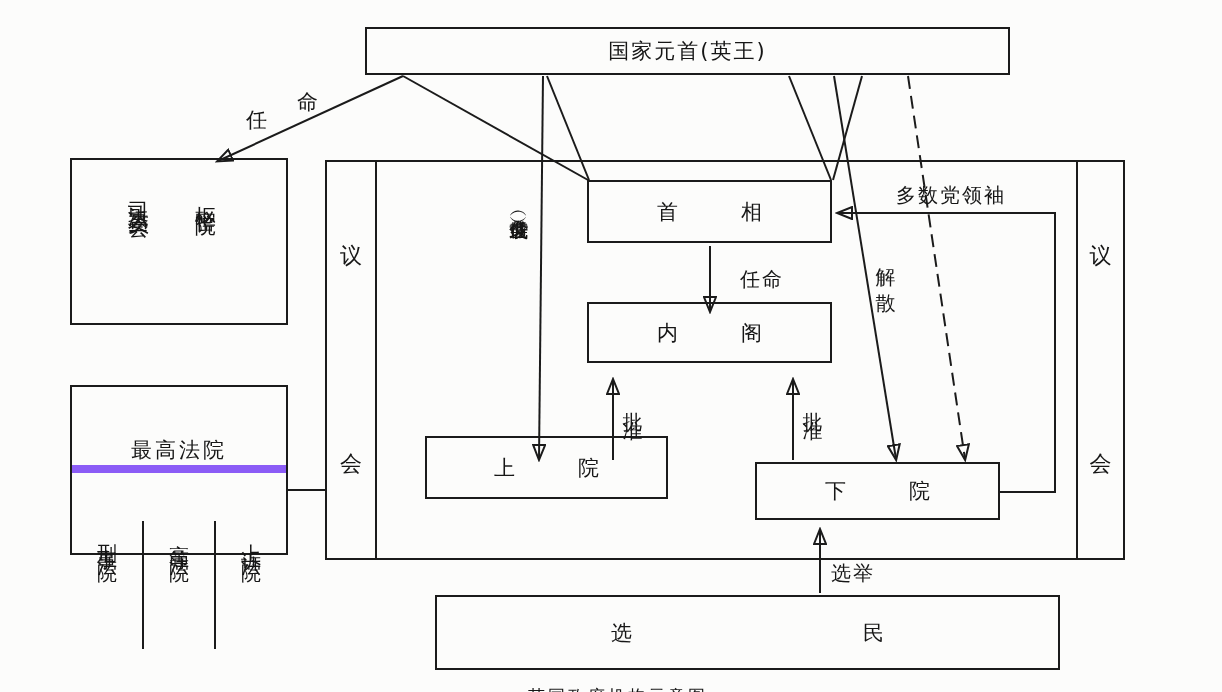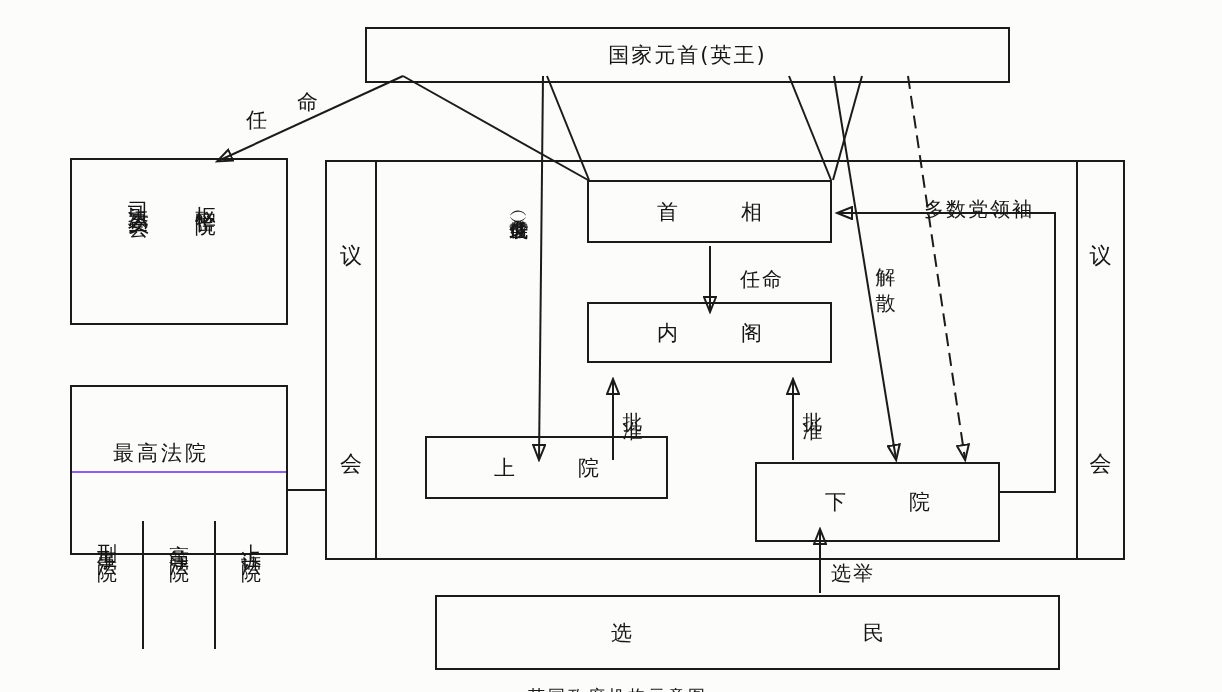--- a/index.html
+++ b/index.html
@@ -22,61 +22,61 @@
     display: flex;
     align-items: center;
     justify-content: center;
     font-size: 21px;
     z-index: 2;
     white-space: pre;
   }
   .vtext { writing-mode: vertical-rl; line-height: 1.15; }
 
   
-  .head-of-state  { left: 365px; top: 27px;  width: 645px; height: 56px; letter-spacing: 2px; }
+  .head-of-state  { left: 365px; top: 27px;  width: 645px; height: 48px; letter-spacing: 2px; }
   .privy          { left: 70px;  top: 158px; width: 218px; height: 167px; }
   .privy-left     { position: absolute; left: 54px;  top: 25px; font-size: 21px; letter-spacing: 4px; }
   .privy-right    { position: absolute; left: 121px; top: 29px; font-size: 21px; letter-spacing: 4px; }
 
   .parliament     { left: 325px; top: 160px; width: 800px; height: 400px; }
   .parl-strip {
     position: absolute; top: 0; height: 100%;
     display: flex; flex-direction: column; align-items: center; justify-content: center;
     gap: 178px; font-size: 22px; z-index: 2;
   }
   .parl-strip.left  { left: 0; width: 50px; border-right: 2px solid #1b1b1b; }
   .parl-strip.right { right: 0; width: 47px; border-left: 2px solid #1b1b1b; }
 
   .pm        { left: 587px; top: 180px; width: 245px; height: 63px; }
   .cabinet   { left: 587px; top: 302px; width: 245px; height: 61px; }
   .lords     { left: 425px; top: 436px; width: 243px; height: 63px; }
-  .commons   { left: 755px; top: 462px; width: 245px; height: 80px; }
+  .commons   { left: 755px; top: 462px; width: 245px; height: 58px; }
   .electorate{ left: 435px; top: 595px; width: 625px; height: 75px; }
 
   .supreme   { left: 70px; top: 385px; width: 218px; height: 170px; display: block; }
   .supreme-header {
-    height: 38px; border-bottom: 2px solid #8b5cf6;
-    display: flex; align-items: center; justify-content: flex-start;
-    font-size: 21px; letter-spacing: 3px; padding-left: 41px;
+    height: 38px; border-bottom: 8px solid #8b5cf6;
+    display: flex; align-items: center; justify-content: center;
+    font-size: 21px; letter-spacing: 3px;
   }
   .supreme-cols { display: flex; height: calc(100% - 38px); }
   .supreme-col { flex: 1; display: flex; justify-content: center; align-items: flex-start; padding-top: 7px; }
   .supreme-col + .supreme-col { border-left: 2px solid #1b1b1b; }
   .supreme-col .vtext { font-size: 20px; letter-spacing: 6px; }
 
   
   .lbl { position: absolute; font-size: 20px; z-index: 4; white-space: nowrap; }
   .lbl-appoint-1 { left: 246px; top: 106px; font-size: 21px; }
   .lbl-appoint-2 { left: 297px; top: 88px;  font-size: 21px; }
   .lbl-hereditary{ left: 508px; top: 205px; font-size: 19px; }
   .lbl-appoint-cab { left: 725px; top: 266px; letter-spacing: 2px; margin-left: 15px; }
   .lbl-approve-l { left: 621px; top: 396px; letter-spacing: 8px; }
   .lbl-approve-r { left: 801px; top: 396px; letter-spacing: 8px; }
   .lbl-dissolve  { left: 874px; top: 252px; letter-spacing: 26px; }
-  .lbl-majority  { left: 896px; top: 196px; letter-spacing: 2px; margin-left: 28px; }
+  .lbl-majority  { left: 896px; top: 182px; letter-spacing: 2px; }
   .lbl-election  { left: 831px; top: 560px; letter-spacing: 2px; }
   .caption { position: absolute; left: 528px; top: 685px; font-size: 17px; letter-spacing: 3px; z-index: 4; }
 </style>
 </head>
 <body>
 
 <div class="canvas">
 
   <svg class="wires" width="1222" height="692" viewBox="0 0 1222 692">
     <defs>

